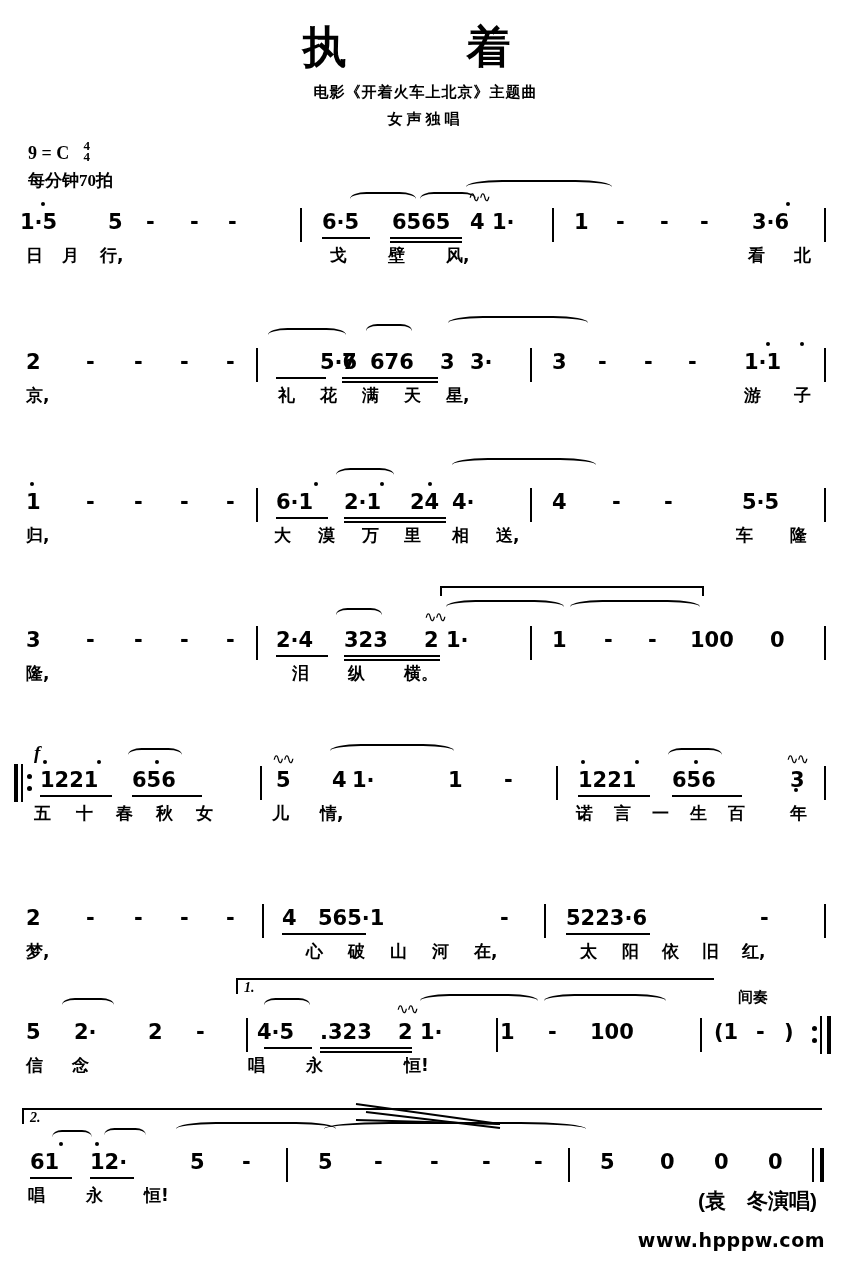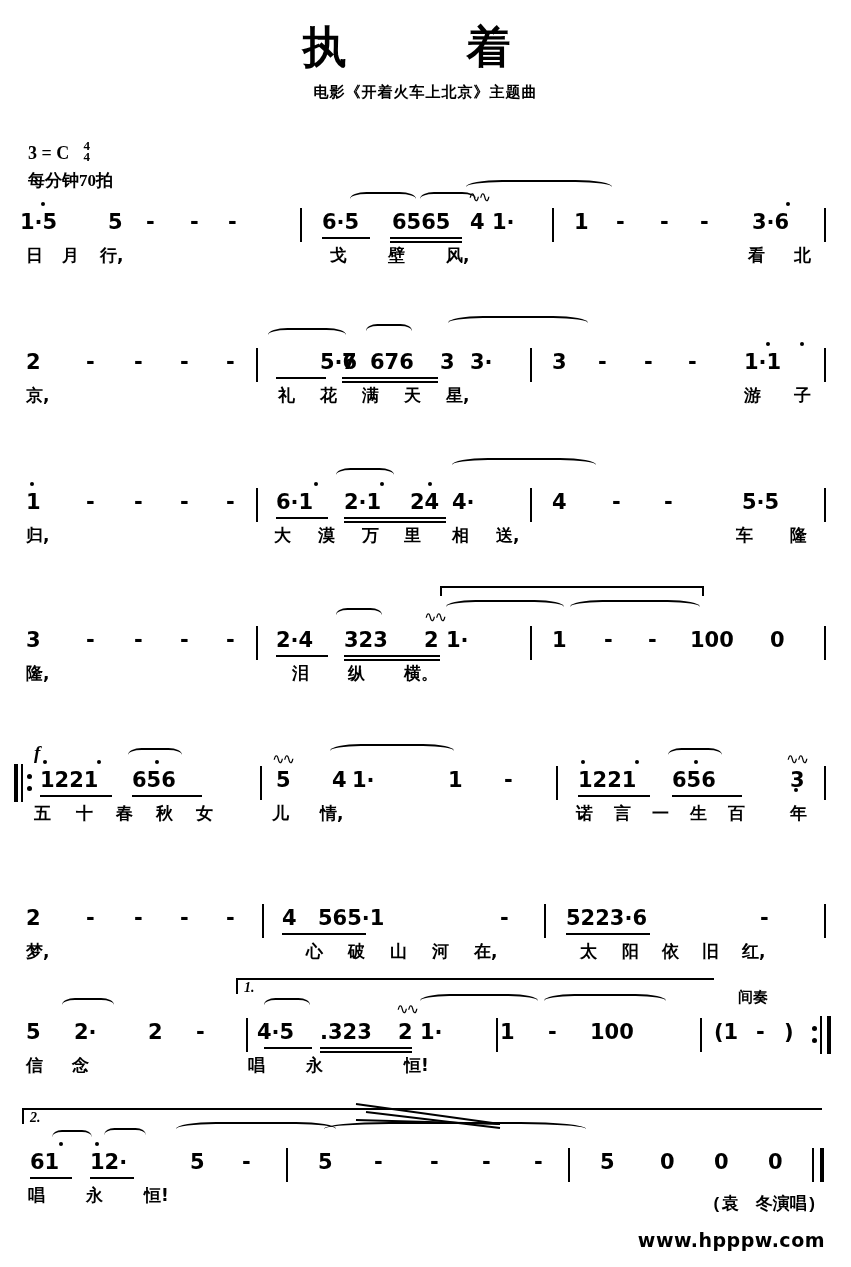--- a/index.html
+++ b/index.html
@@ -151,41 +151,42 @@
   }
   .interlude {
     position:absolute;
     font-family: "DejaVu Sans", sans-serif;
     font-weight:bold;
     font-size: 15px;
   }
 
   .footer-singer {
     position:absolute; right: 34px; bottom: 52px;
-    font-family:Liberation Mono, monospace;
-    font-weight:bold; font-size:17px;
+    font-family:Liberation Sans, sans-serif;
+    font-weight:bold; font-size:21px;
   }
   .footer-url {
     position:absolute; right: 26px; bottom: 16px;
     font-family:"DejaVu Sans", sans-serif;
     font-weight:bold; font-size:19px;
     letter-spacing:0.5px;
   }
 </style>
 </head>
 <body>
 
 <div class="sheet">
 
   <div class="title">执　着</div>
   <div class="subtitle1">电影《开着火车上北京》主题曲</div>
+  <div class="subtitle2">女声独唱</div>
 
   <div class="meta-left">
     <div>
-      <span class="key">3 = C</span>
+      <span class="key">9 = C</span>
       <span class="frac">
         <span>4</span><br>
         <span>4</span>
       </span>
     </div>
     <div>每分钟70拍</div>
   </div>
 
 
   <div class="system" style="top:210px;">

